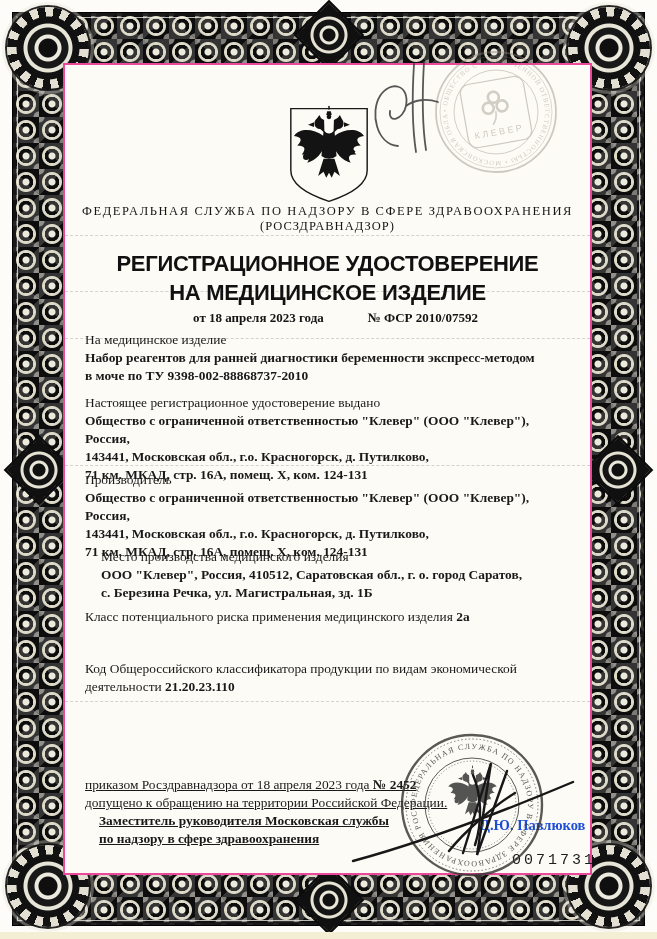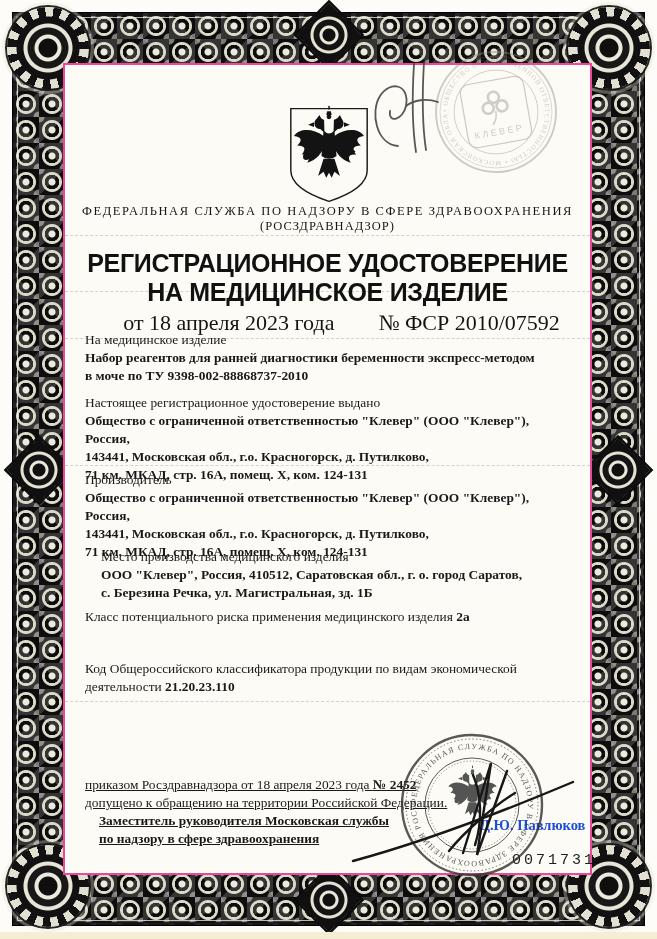--- a/index.html
+++ b/index.html
@@ -57,26 +57,26 @@
   
   .agency{
     position:absolute;left:0;top:139px;width:100%;text-align:center;
     font-size:12.5px;letter-spacing:1.6px;color:#161616;line-height:15px;
   }
   .agency .sub{letter-spacing:1px;}
   .titleblock{
     position:absolute;left:0;top:184px;width:100%;text-align:center;
     font-family:"Liberation Sans","DejaVu Sans",sans-serif;
     font-weight:bold;color:#111;
-    font-size:25px;line-height:29px;letter-spacing:-0.3px;
+    font-size:22px;line-height:29px;letter-spacing:-0.3px;
   }
   .dateline{
-    position:absolute;left:14px;top:245px;width:100%;
+    position:absolute;left:8px;top:245px;width:100%;
     display:flex;justify-content:center;gap:44px;
-    font-weight:normal;font-size:22px;color:#141414;
+    font-weight:bold;font-size:13px;color:#141414;
   }
   .block{
     position:absolute;left:20px;width:492px;
     font-size:13.4px;line-height:18px;color:#191919;
   }
   .block .lbl{font-weight:normal;}
   .block .val{font-weight:bold;}
   .footer-official{font-weight:bold;padding-left:14px;}
   .signer{
     position:absolute;left:415px;top:752px;

